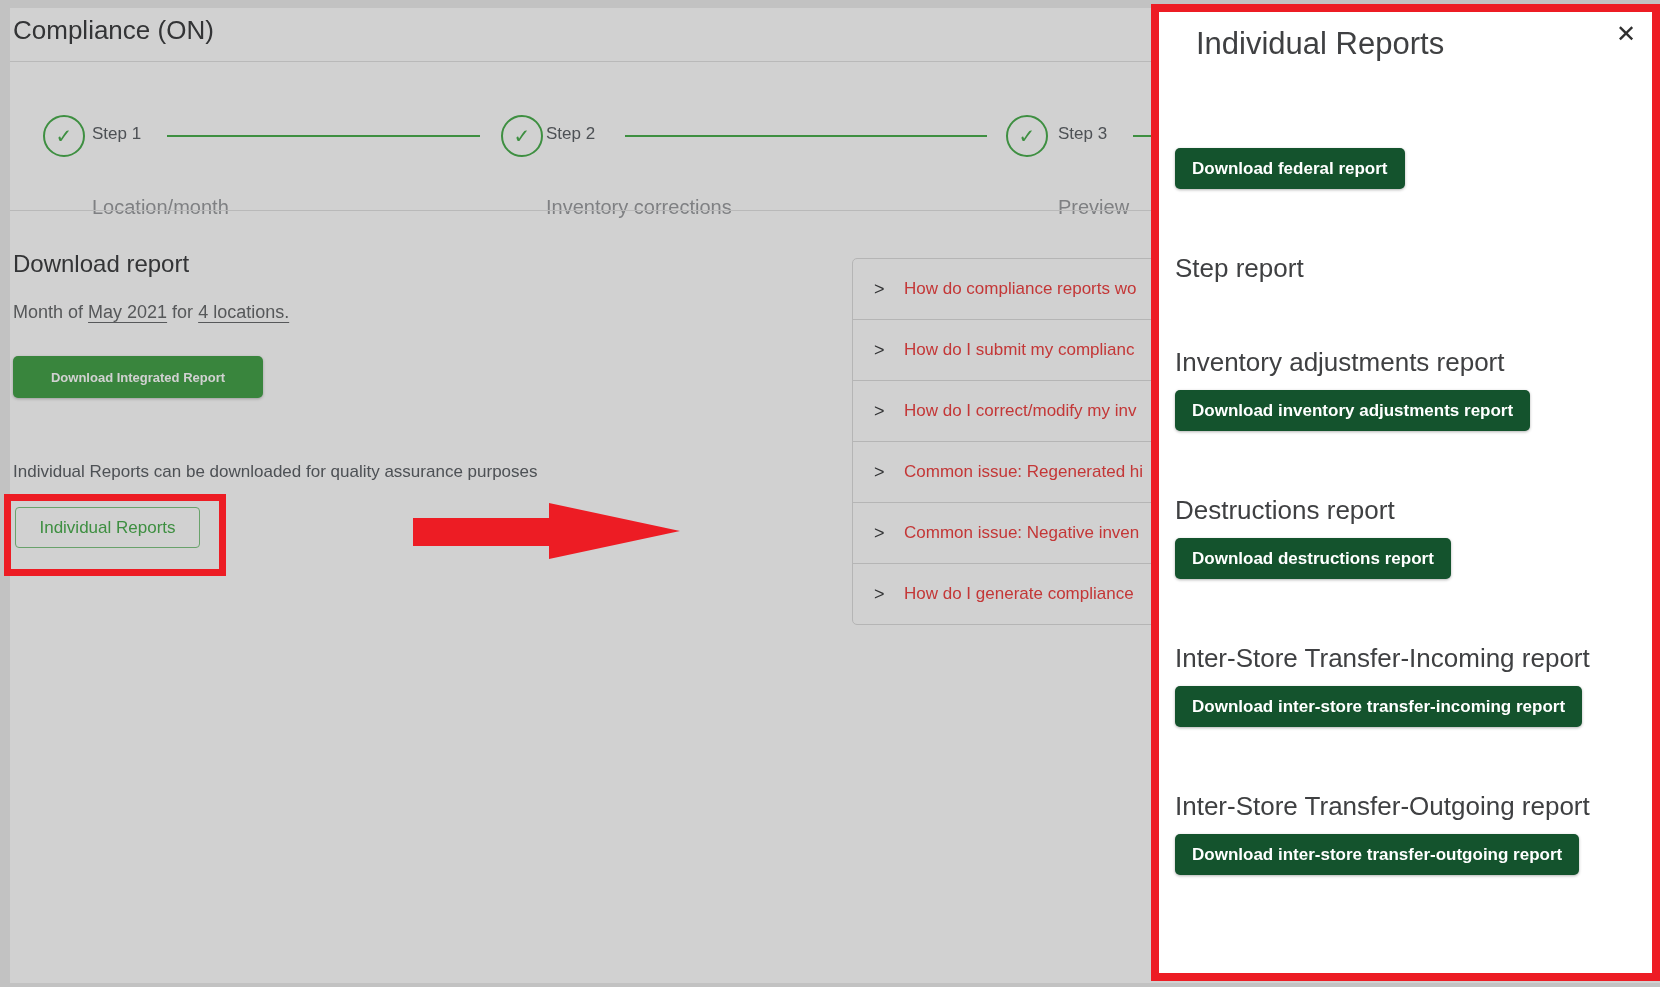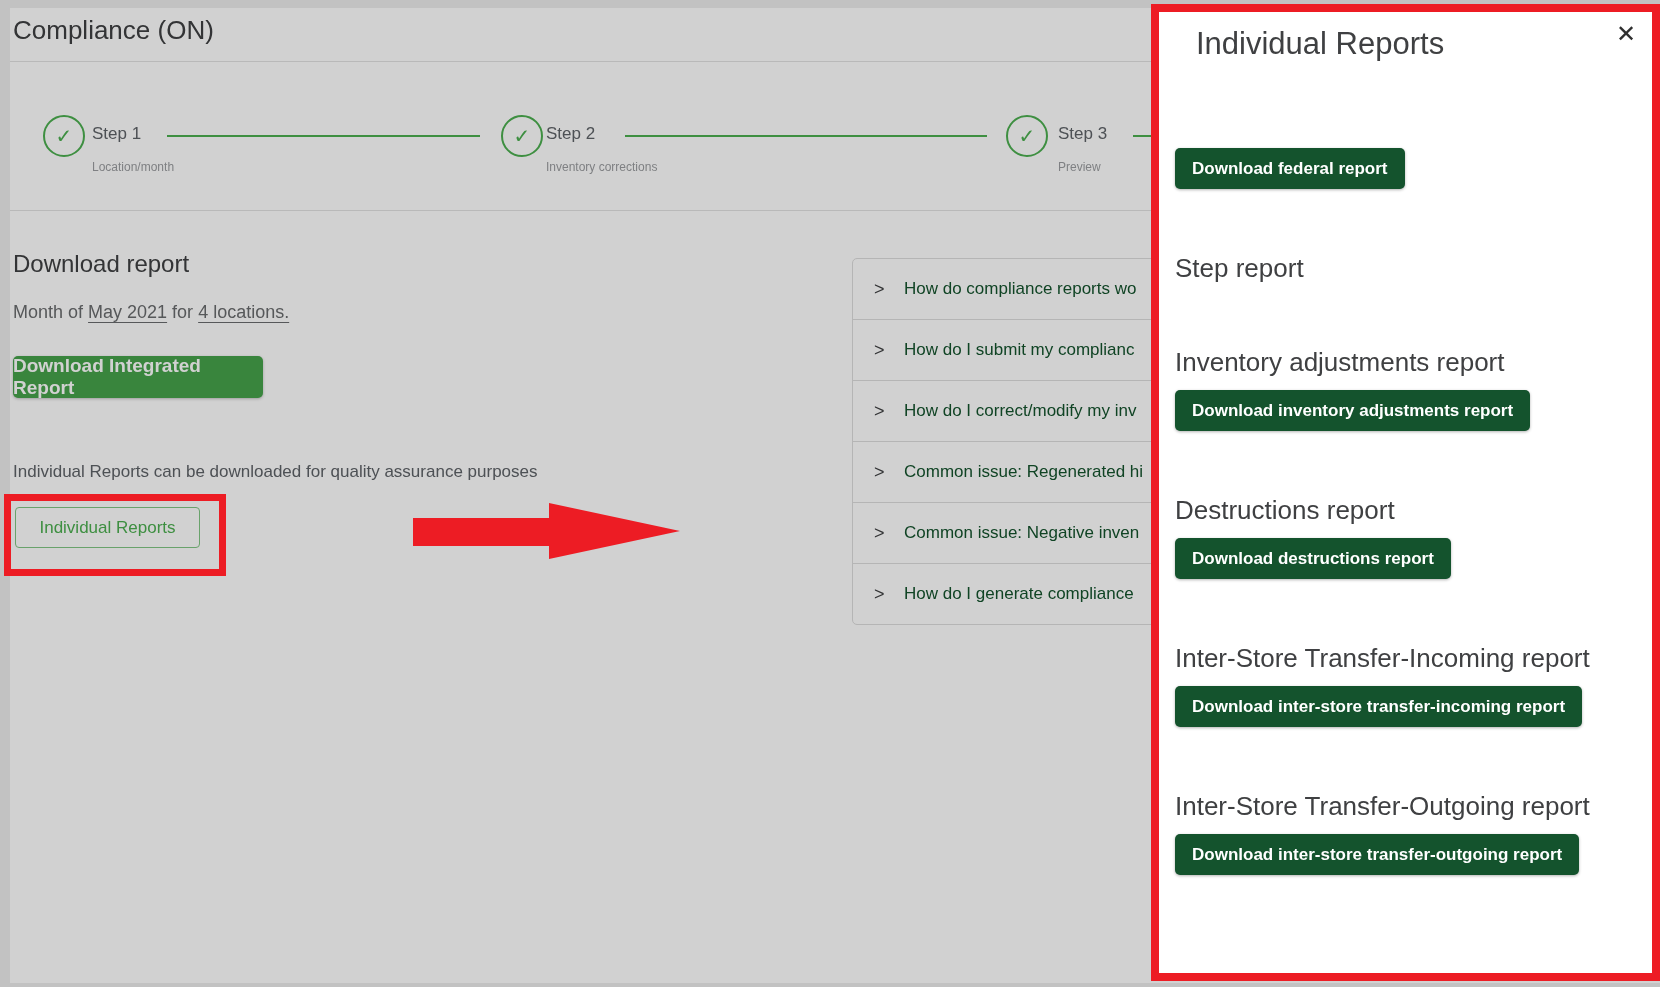--- a/index.html
+++ b/index.html
@@ -11,47 +11,47 @@
   
   .card{position:absolute;left:10px;top:8px;width:1650px;height:975px;background:#ffffff;}
   .page-title{position:absolute;left:13px;top:15px;font-size:26px;color:#3f4042;}
   .hdr-divider{position:absolute;left:10px;top:61px;width:1650px;height:1px;background:#e2e2e2;}
   .step-divider{position:absolute;left:10px;top:210px;width:1650px;height:1px;background:#e2e2e2;}
 
   .step-circle{position:absolute;width:42px;height:42px;border:2px solid #4caf50;border-radius:50%;
     box-sizing:border-box;display:flex;align-items:center;justify-content:center;
     color:#4caf50;font-size:20px;background:#fff;}
   .step-label{position:absolute;font-size:17px;color:#5f6368;}
-  .step-sublabel{position:absolute;font-size:12px;color:#9b9da0;}
+  .step-sublabel{position:absolute;font-size:20px;color:#9b9da0;margin-top:36px;}
   .step-line{position:absolute;height:2px;background:#4caf50;}
 
   .section-title{position:absolute;left:13px;top:250px;font-size:24px;color:#3f4042;}
   .month-line{position:absolute;left:13px;top:302px;font-size:18px;color:#6a6c6e;white-space:nowrap;}
   .month-line .lnk{text-decoration:underline;text-underline-offset:4px;cursor:pointer;}
 
   .btn-solid{
     position:absolute;display:flex;align-items:center;justify-content:center;
     background:#46a34b;color:#fff;font-weight:bold;border-radius:5px;
     box-shadow:0 1px 3px rgba(0,0,0,0.25);cursor:pointer;
   }
-  .btn-integrated{left:13px;top:356px;width:250px;height:42px;font-size:19px;}
+  .btn-integrated{left:13px;top:356px;width:250px;height:42px;font-size:13px;}
   .note-text{position:absolute;left:13px;top:462px;font-size:17px;color:#5f6368;}
   .btn-outline{
     position:absolute;left:15px;top:507px;width:185px;height:41px;box-sizing:border-box;
     display:flex;align-items:center;justify-content:center;
     border:1.5px solid #80c683;border-radius:4px;background:#fff;
     color:#4caf50;font-size:17px;cursor:pointer;
   }
 
   .faq{position:absolute;left:852px;top:258px;width:560px;background:#fff;
     border:1px solid #dddddd;border-radius:5px;box-sizing:border-box;}
   .faq-row{height:60px;display:flex;align-items:center;white-space:nowrap;overflow:hidden;cursor:pointer;}
   .faq-row + .faq-row{border-top:1px solid #dddddd;}
   .faq-chevron{width:30px;margin-left:21px;font-size:18px;color:#3f4042;flex:0 0 auto;}
-  .faq-text{font-size:17px;color:#14532d;}
+  .faq-text{font-size:17px;color:#ef4444;}
 
   
   .scrim{position:absolute;left:0;top:0;width:1660px;height:987px;background:rgba(0,0,0,0.18);z-index:5;}
 
   
   .panel{
     position:absolute;left:1151px;top:4px;width:509px;height:977px;box-sizing:border-box;
     border:8px solid #ed1c24;background:#ffffff;z-index:10;
   }
   .panel-title{margin:13px 0 0 37px;font-size:31px;line-height:38px;color:#3f4042;}

